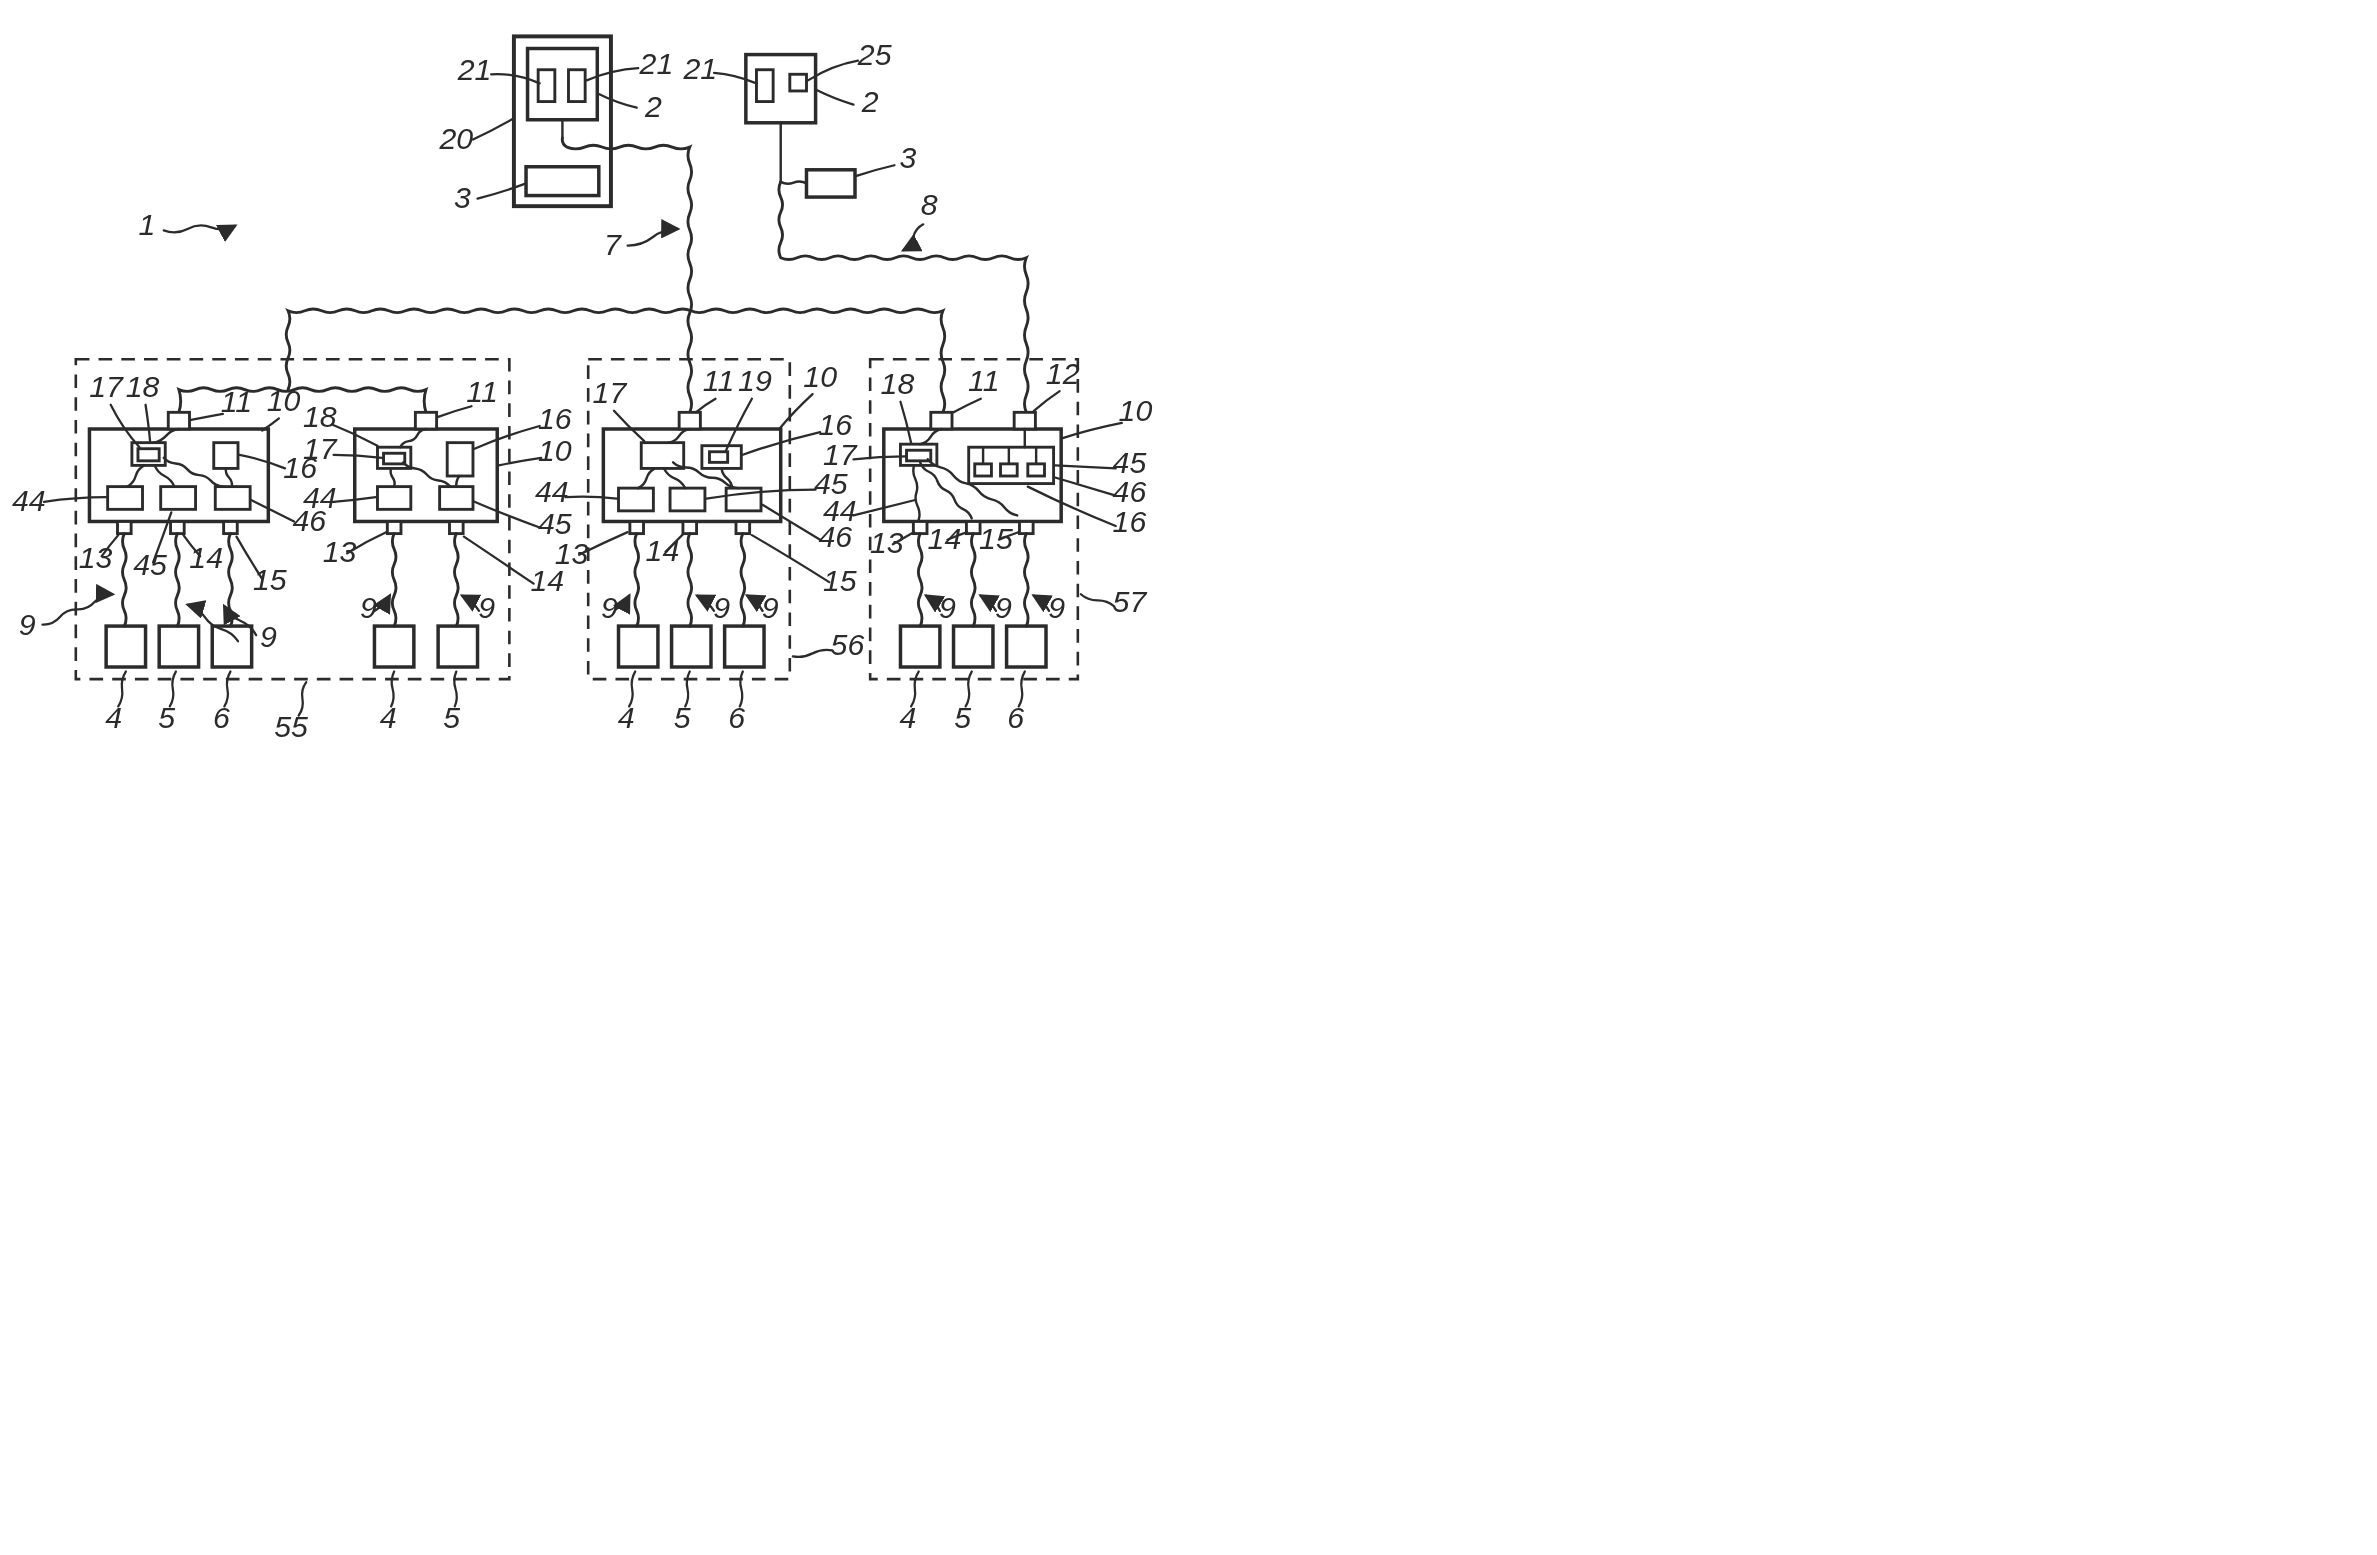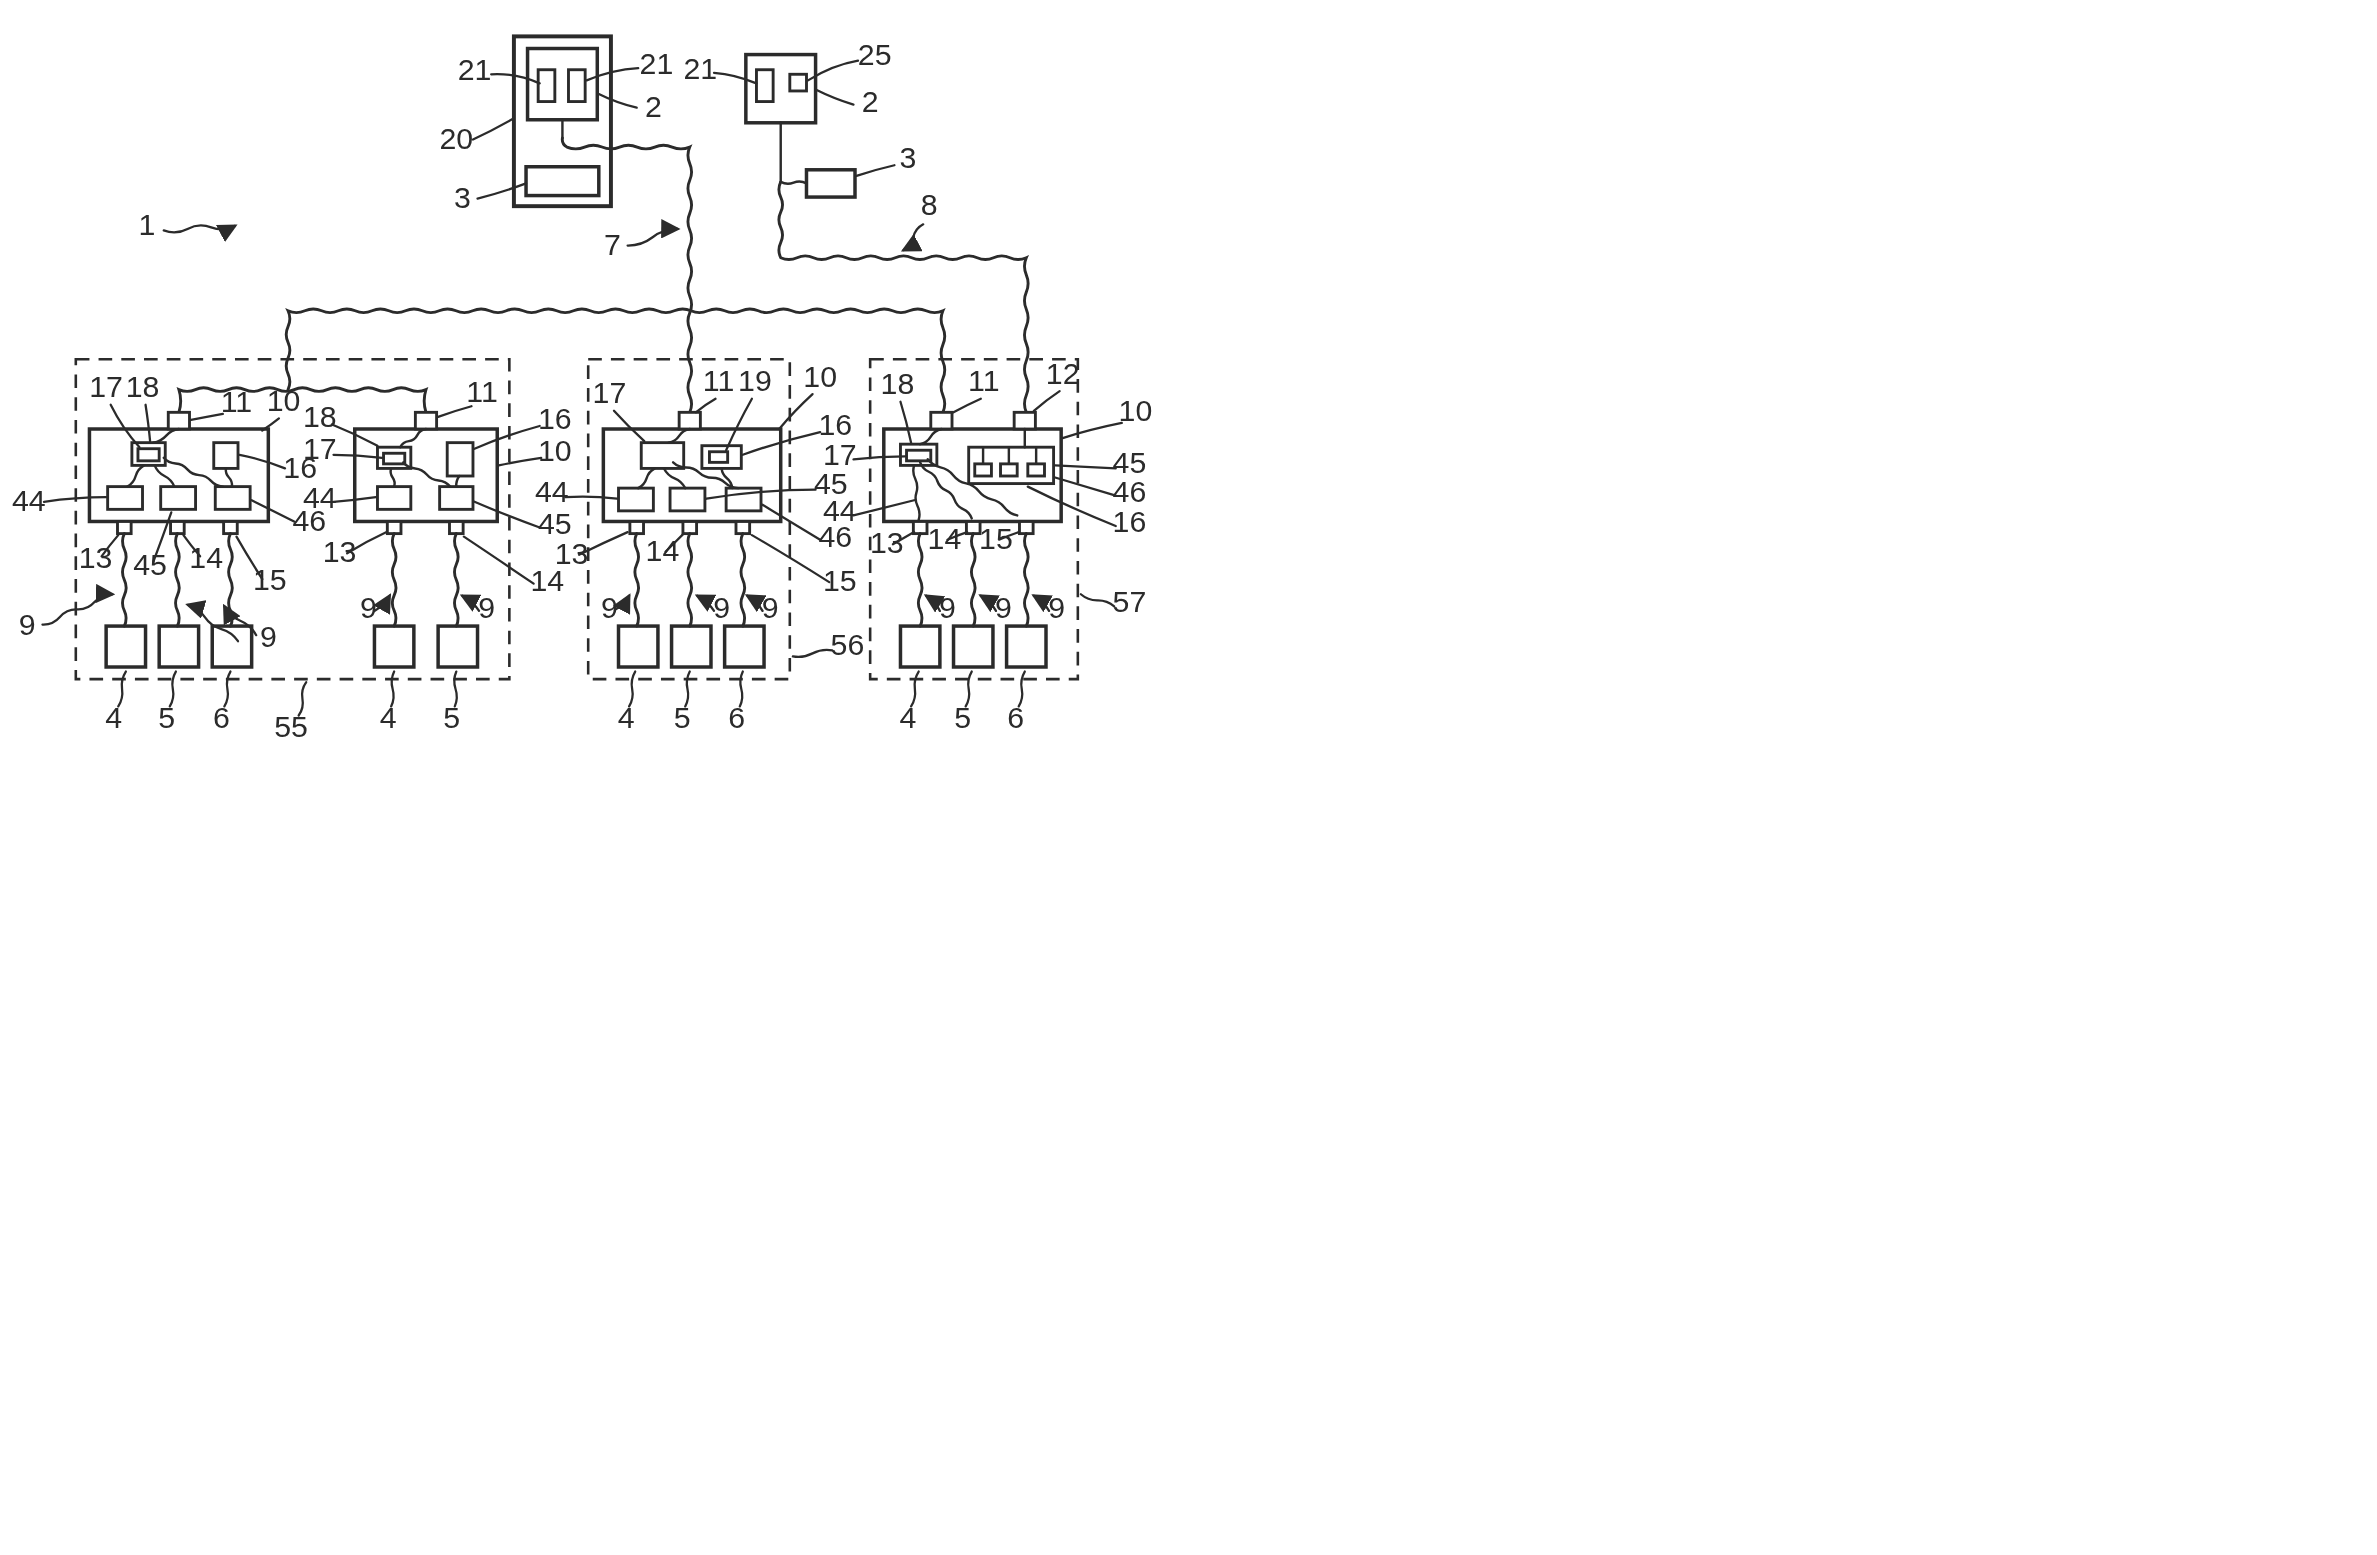--- a/index.html
+++ b/index.html
@@ -1,17 +1,17 @@
 <!DOCTYPE html>
 <html style="--ink: #2b2b2b; --paper: #ffffff;font-size:12px"><head>
 <meta charset="utf-8">
 <style>
   :root{ --ink:#2b2b2b; --paper:#ffffff; }
   html,body{margin:0;padding:0;background:var(--paper);}
-  .figure-wrap{width:100%;background:var(--paper);}
+  .figure-wrap{width:100%;background:var(--paper);font-style:italic;}
   svg{display:block;width:100%;height:auto;background:var(--paper);}
   .box{fill:none;stroke:var(--ink);stroke-width:2.3px;}
   .box-thick{fill:none;stroke:var(--ink);stroke-width:2.6px;}
   .box-sm{fill:none;stroke:var(--ink);stroke-width:1.9px;}
   .port{fill:var(--paper);stroke:var(--ink);stroke-width:1.9px;}
   .dash{fill:none;stroke:var(--ink);stroke-width:1.7px;stroke-dasharray:9 6;}
   .wire{fill:none;stroke:var(--ink);stroke-width:1.9px;stroke-linecap:round;}
   .thin{fill:none;stroke:var(--ink);stroke-width:1.6px;stroke-linecap:round;}
   .lead{fill:none;stroke:var(--ink);stroke-width:1.5px;stroke-linecap:round;}
   .ref{font-family:"Liberation Sans",sans-serif;font-size:20px;fill:var(--ink);text-anchor:middle;}

